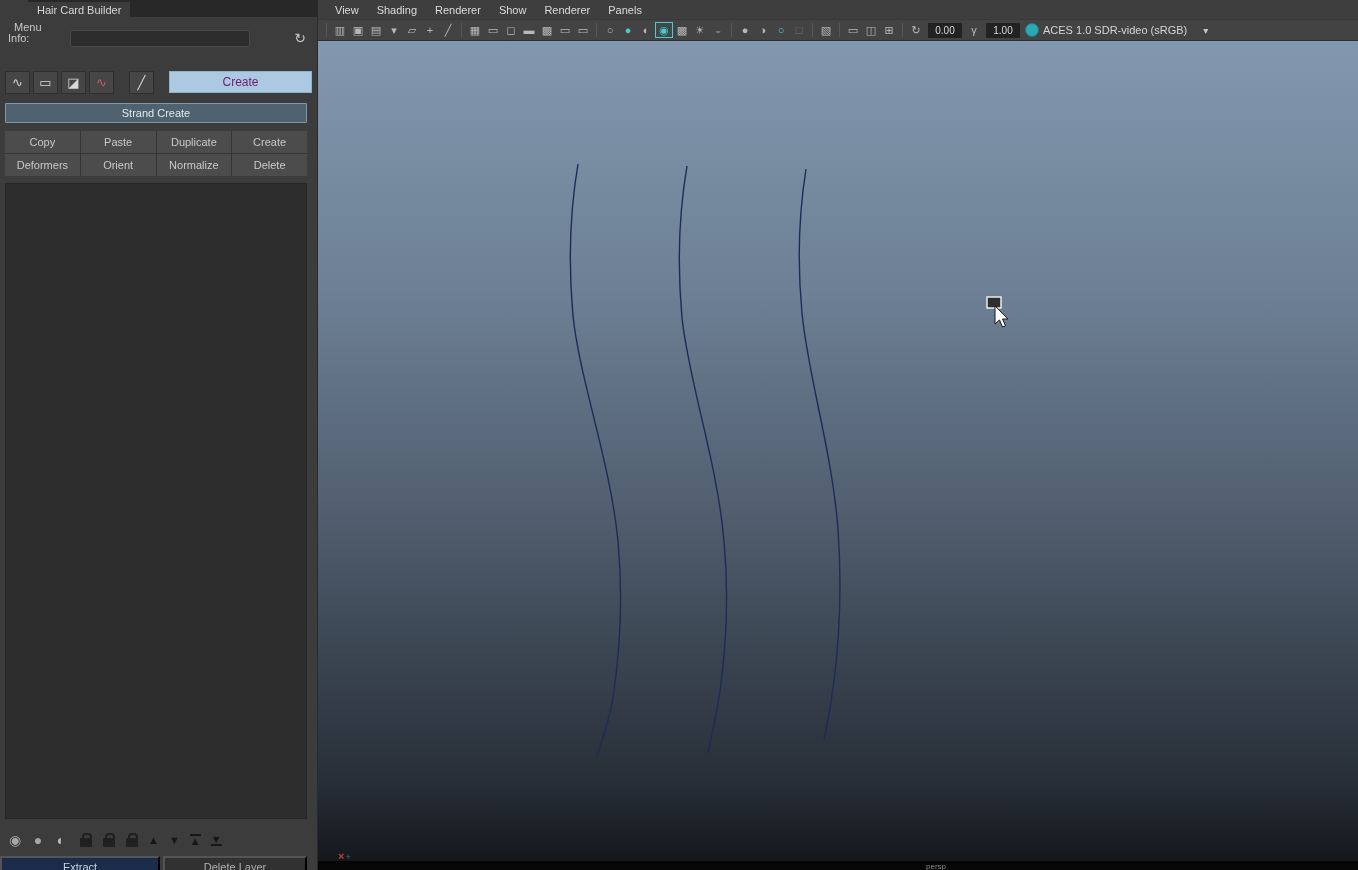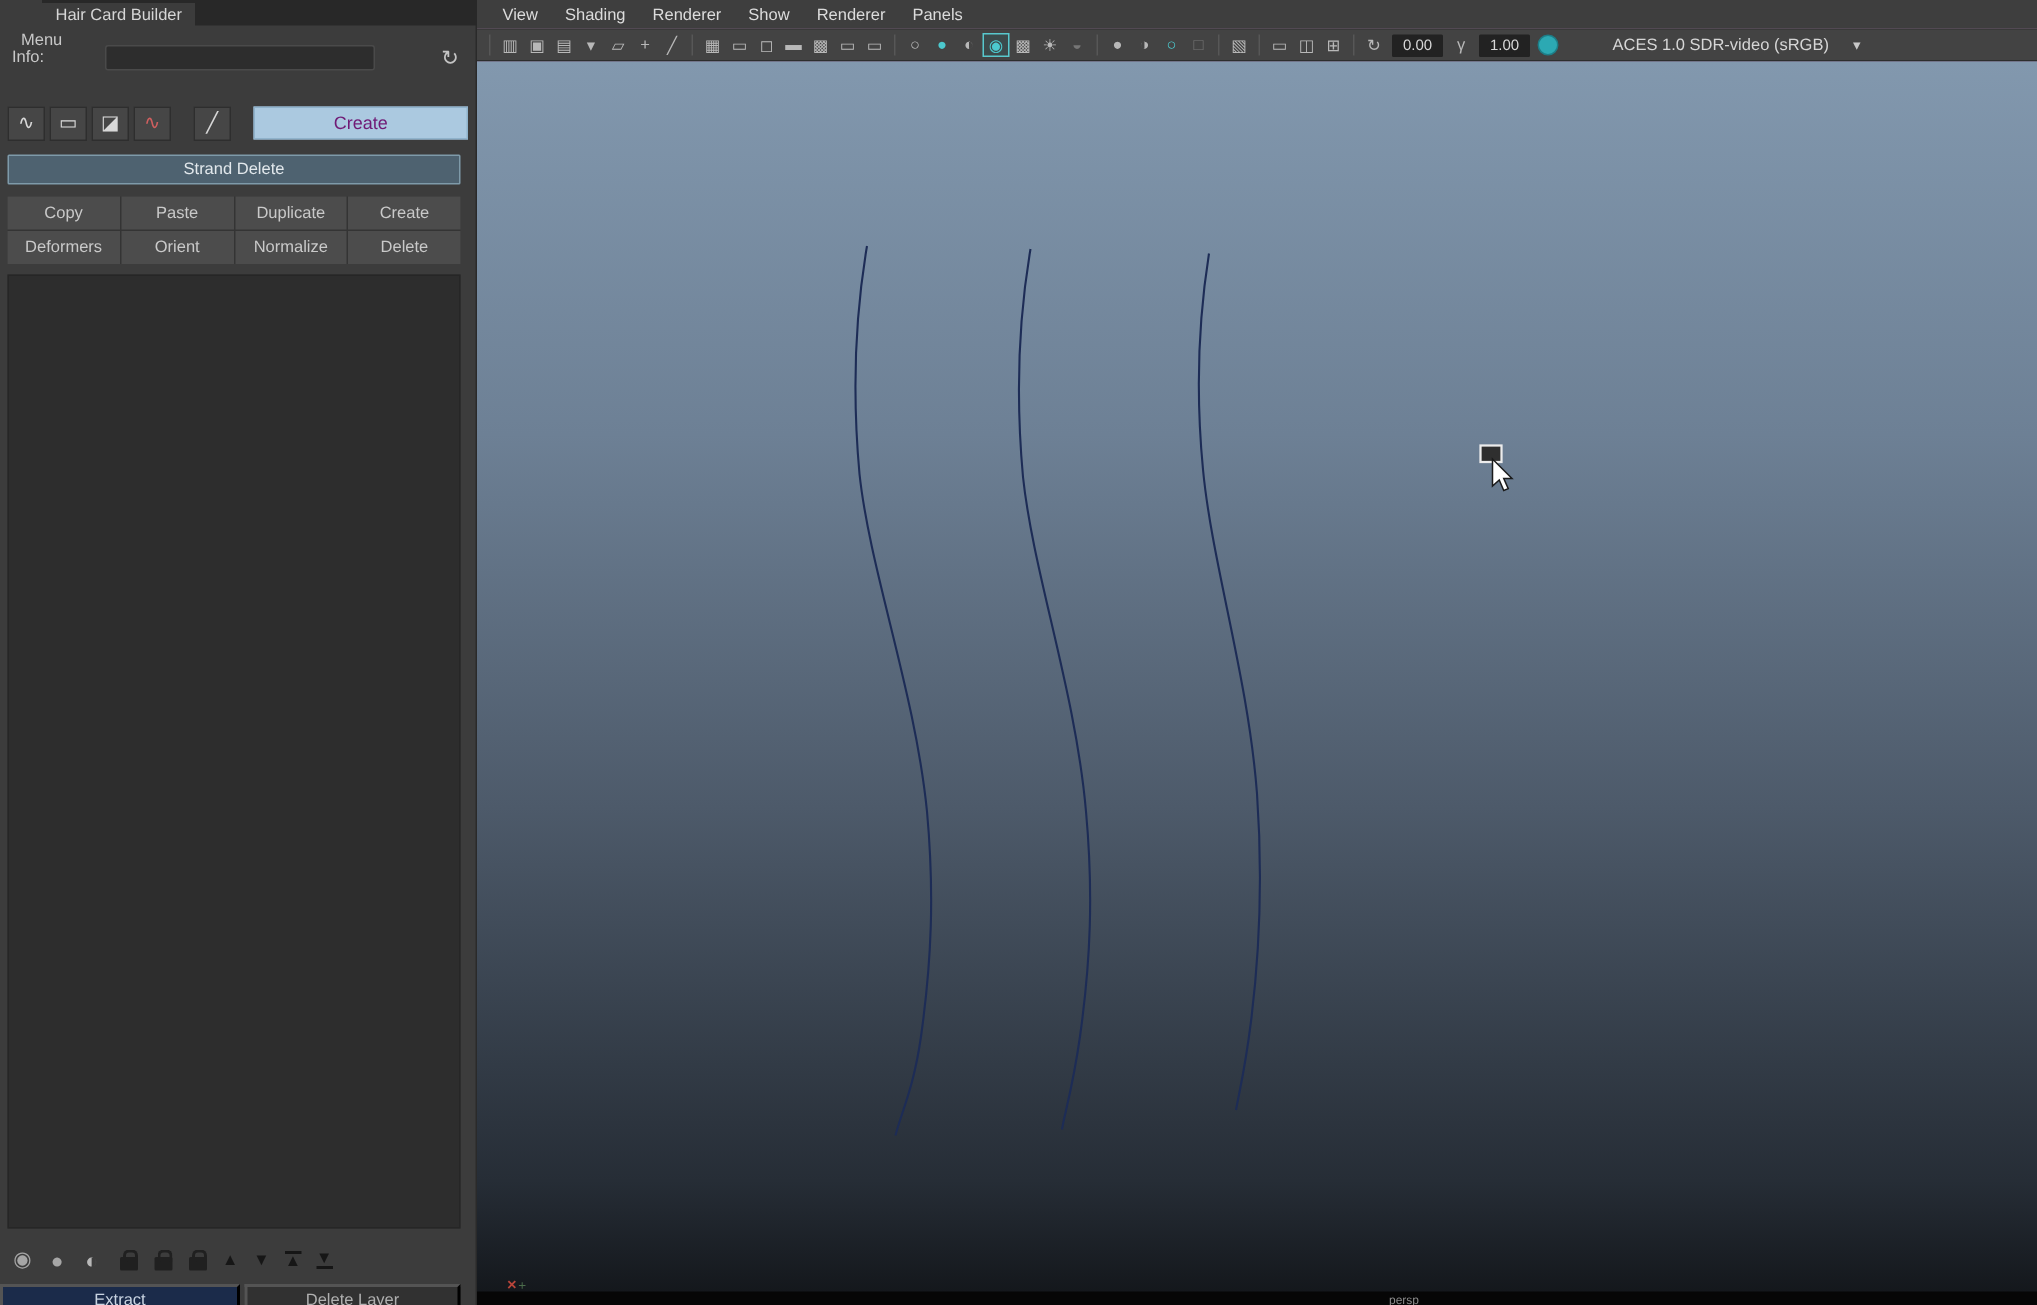--- a/index.html
+++ b/index.html
@@ -50,21 +50,21 @@
   .vp-toolbar{position:absolute;left:0;top:19px;width:100%;height:22px;background:#434343;border-top:1px solid #393939;
     border-bottom:1px solid #2d2d2d;display:flex;align-items:center;padding:0 4px;}
   .ti{width:18px;height:16px;color:#b8b8b8;font-size:11px;display:flex;align-items:center;justify-content:center;flex:0 0 auto;}
   .ti.dim{color:#767676;}
   .ti.active{color:#4cc9ce;}
   .ti.active-box{color:#4cc9ce;border:1px solid #58c8cd;background:#3c4a4b;}
   .sep{width:1px;height:14px;background:#575757;margin:0 4px;flex:0 0 auto;}
   .num-field{width:34px;height:15px;background:#222;border-radius:1px;color:#d8d8d8;font-size:10px;
     display:flex;align-items:center;justify-content:center;margin:0 3px;flex:0 0 auto;}
   .vt-circle{width:14px;height:14px;border-radius:50%;background:#2ca9b3;border:1px solid #1d7d87;margin:0 4px 0 2px;flex:0 0 auto;}
-  .cs-label{color:#d6d6d6;font-size:11px;white-space:nowrap;flex:0 0 auto;margin-left:32px;}
+  .cs-label{color:#d6d6d6;font-size:11px;white-space:nowrap;flex:0 0 auto;}
   .cs-spacer{width:16px;flex:0 0 auto;}
   .dd-arrow{color:#c8c8c8;font-size:10px;flex:0 0 auto;}
 
   .vp-canvas{position:absolute;left:0;top:41px;width:1040px;height:829px;
     background:linear-gradient(180deg,#8298ae 0%,#6d8095 30%,#4d5a6a 60%,#262d36 90%,#121519 100%);}
   .vp-canvas svg{position:absolute;left:0;top:0;width:100%;height:100%;}
   .axis-gizmo{position:absolute;left:20px;bottom:8px;font-size:11px;line-height:10px;}
   .ax-x{color:#b8453a;font-weight:bold;}
   .ax-o{color:#4b6b4b;font-size:9px;margin-left:1px;}
   .cam-strip{position:absolute;left:0;bottom:0;width:100%;height:9px;background:#060606;overflow:hidden;padding-left:20px;}
@@ -89,21 +89,21 @@
 
   <div class="tools-row">
     <span class="tool-btn">∿</span>
     <span class="tool-btn">▭</span>
     <span class="tool-btn">◪</span>
     <span class="tool-btn red">∿</span>
     <span class="tool-btn gap">╱</span>
     <button class="create-btn">Create</button>
   </div>
 
-  <button class="strand-btn">Strand Delete</button>
+  <button class="strand-btn">Strand Create</button>
 
   <div class="grid-btns">
     <div class="grid-btn">Copy</div>
     <div class="grid-btn">Paste</div>
     <div class="grid-btn">Duplicate</div>
     <div class="grid-btn">Create</div>
     <div class="grid-btn">Deformers</div>
     <div class="grid-btn">Orient</div>
     <div class="grid-btn">Normalize</div>
     <div class="grid-btn">Delete</div>

